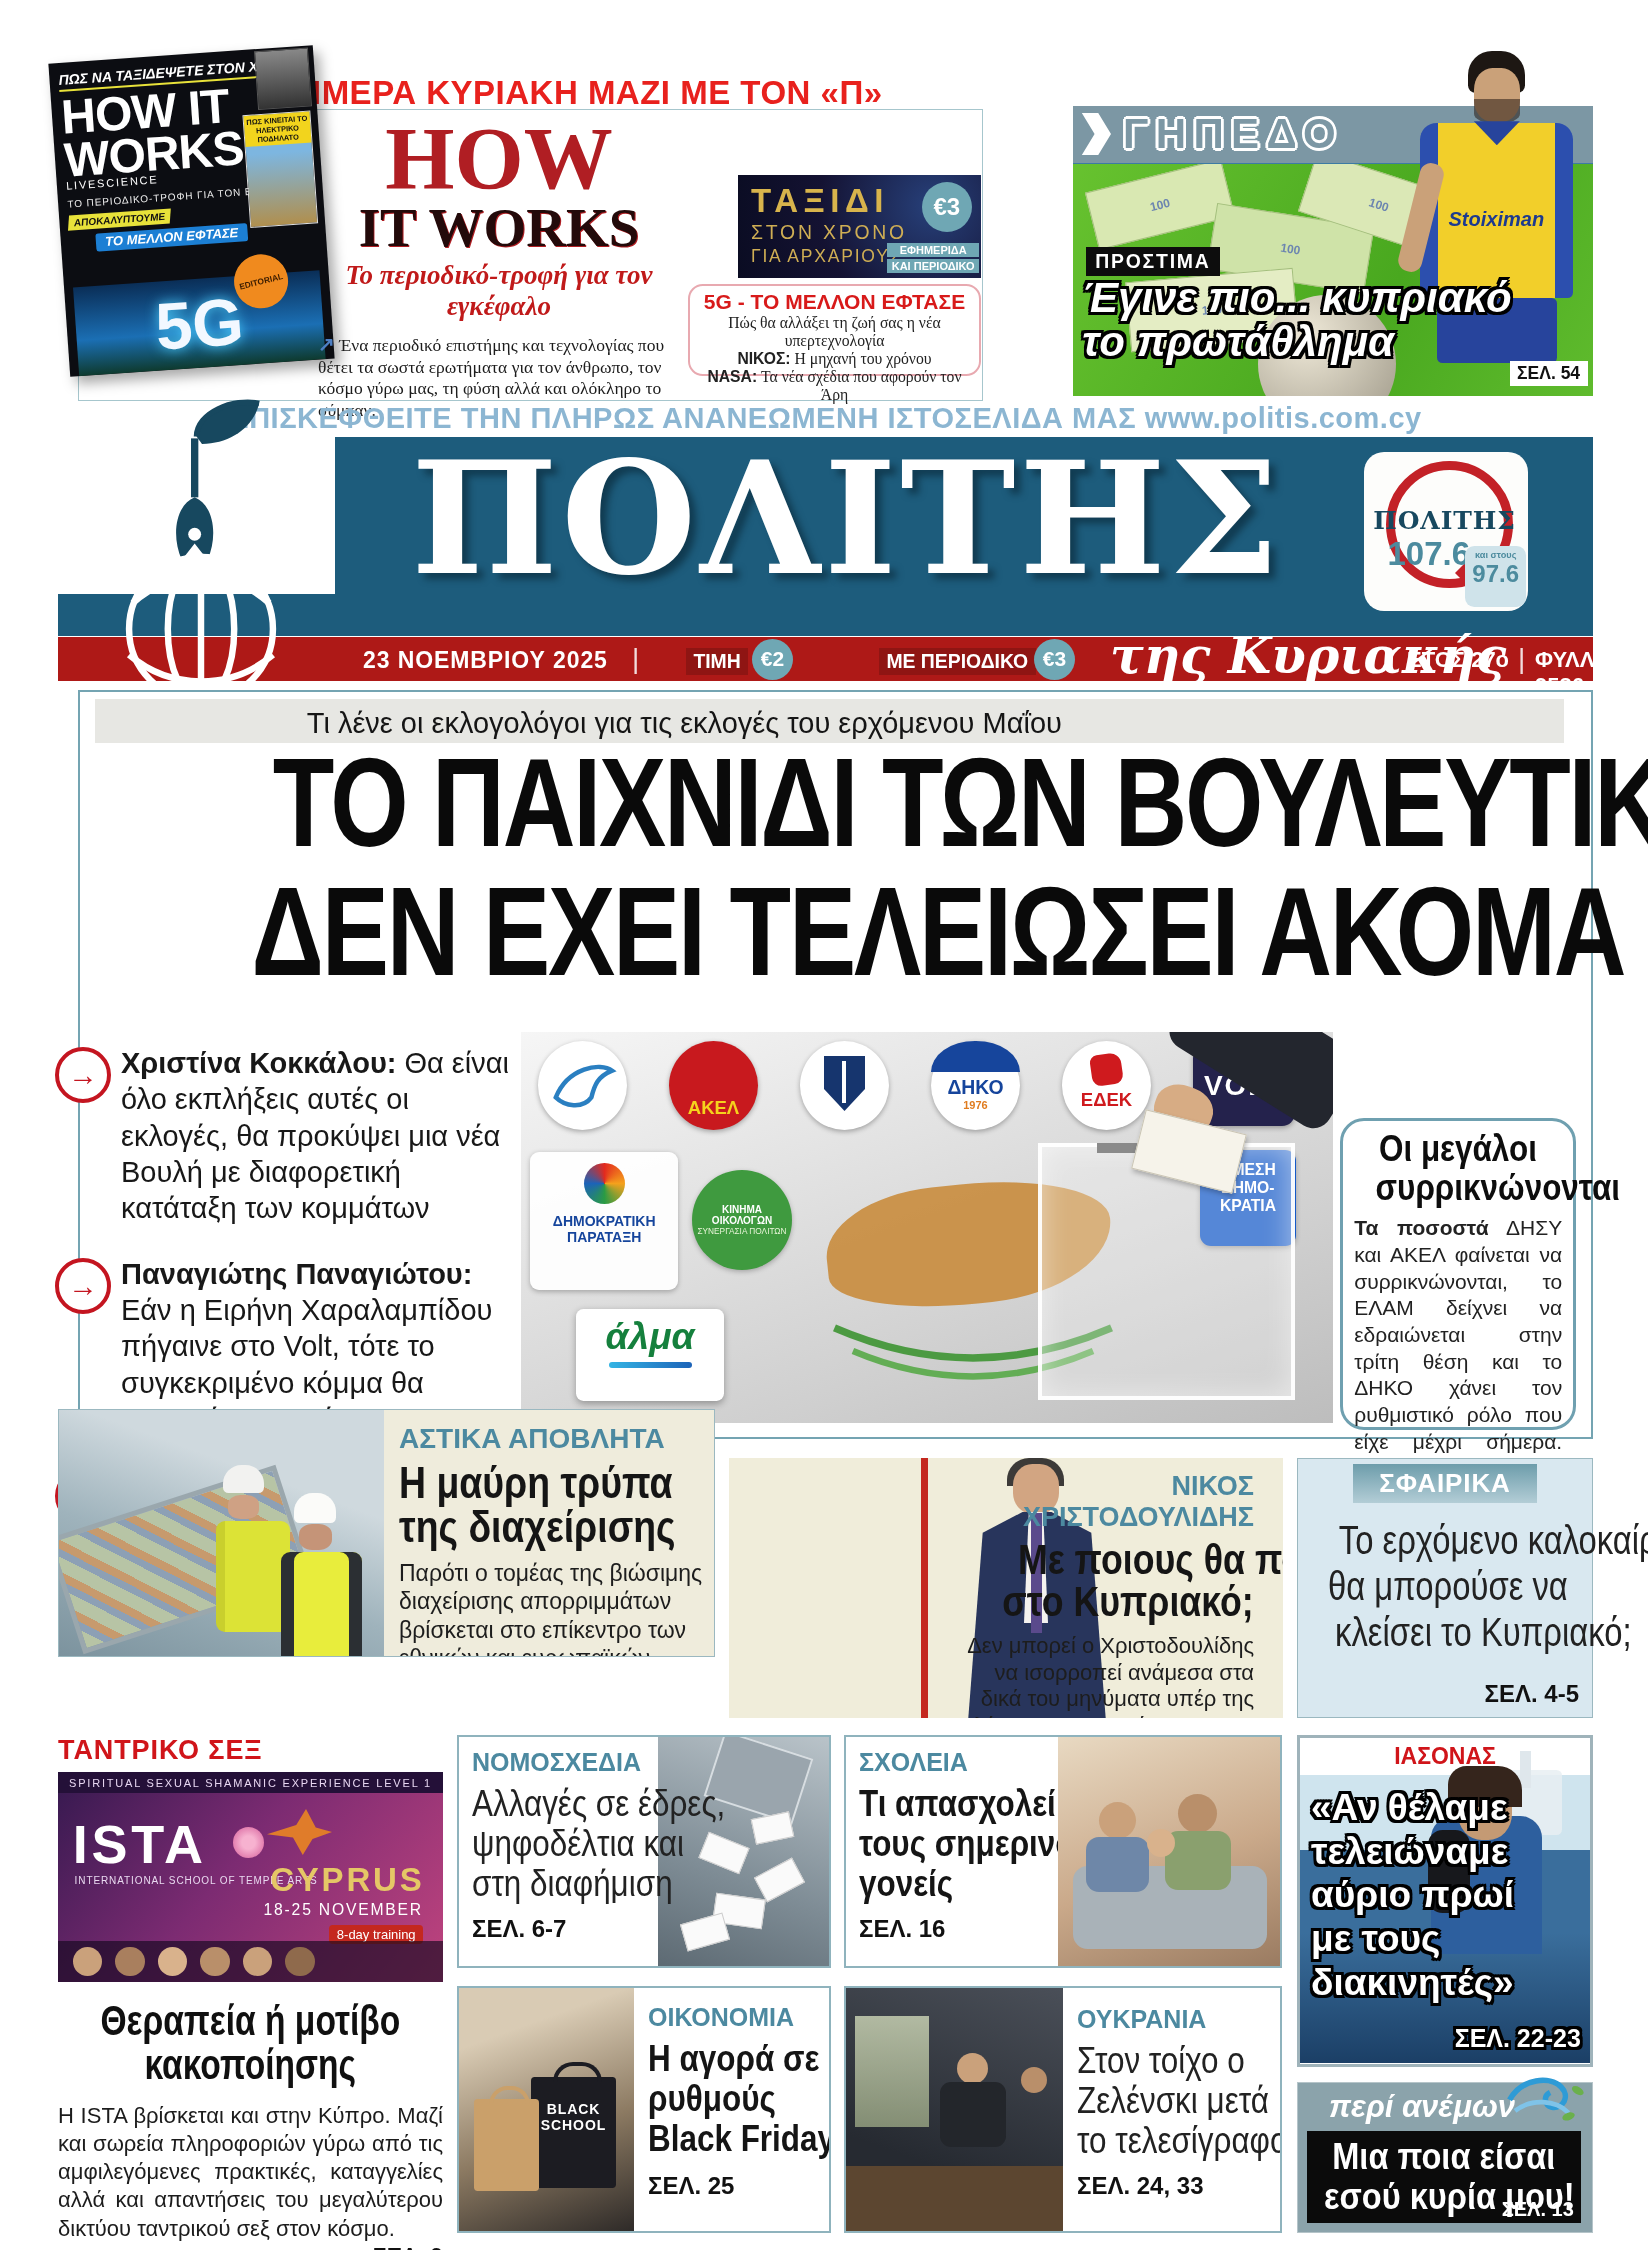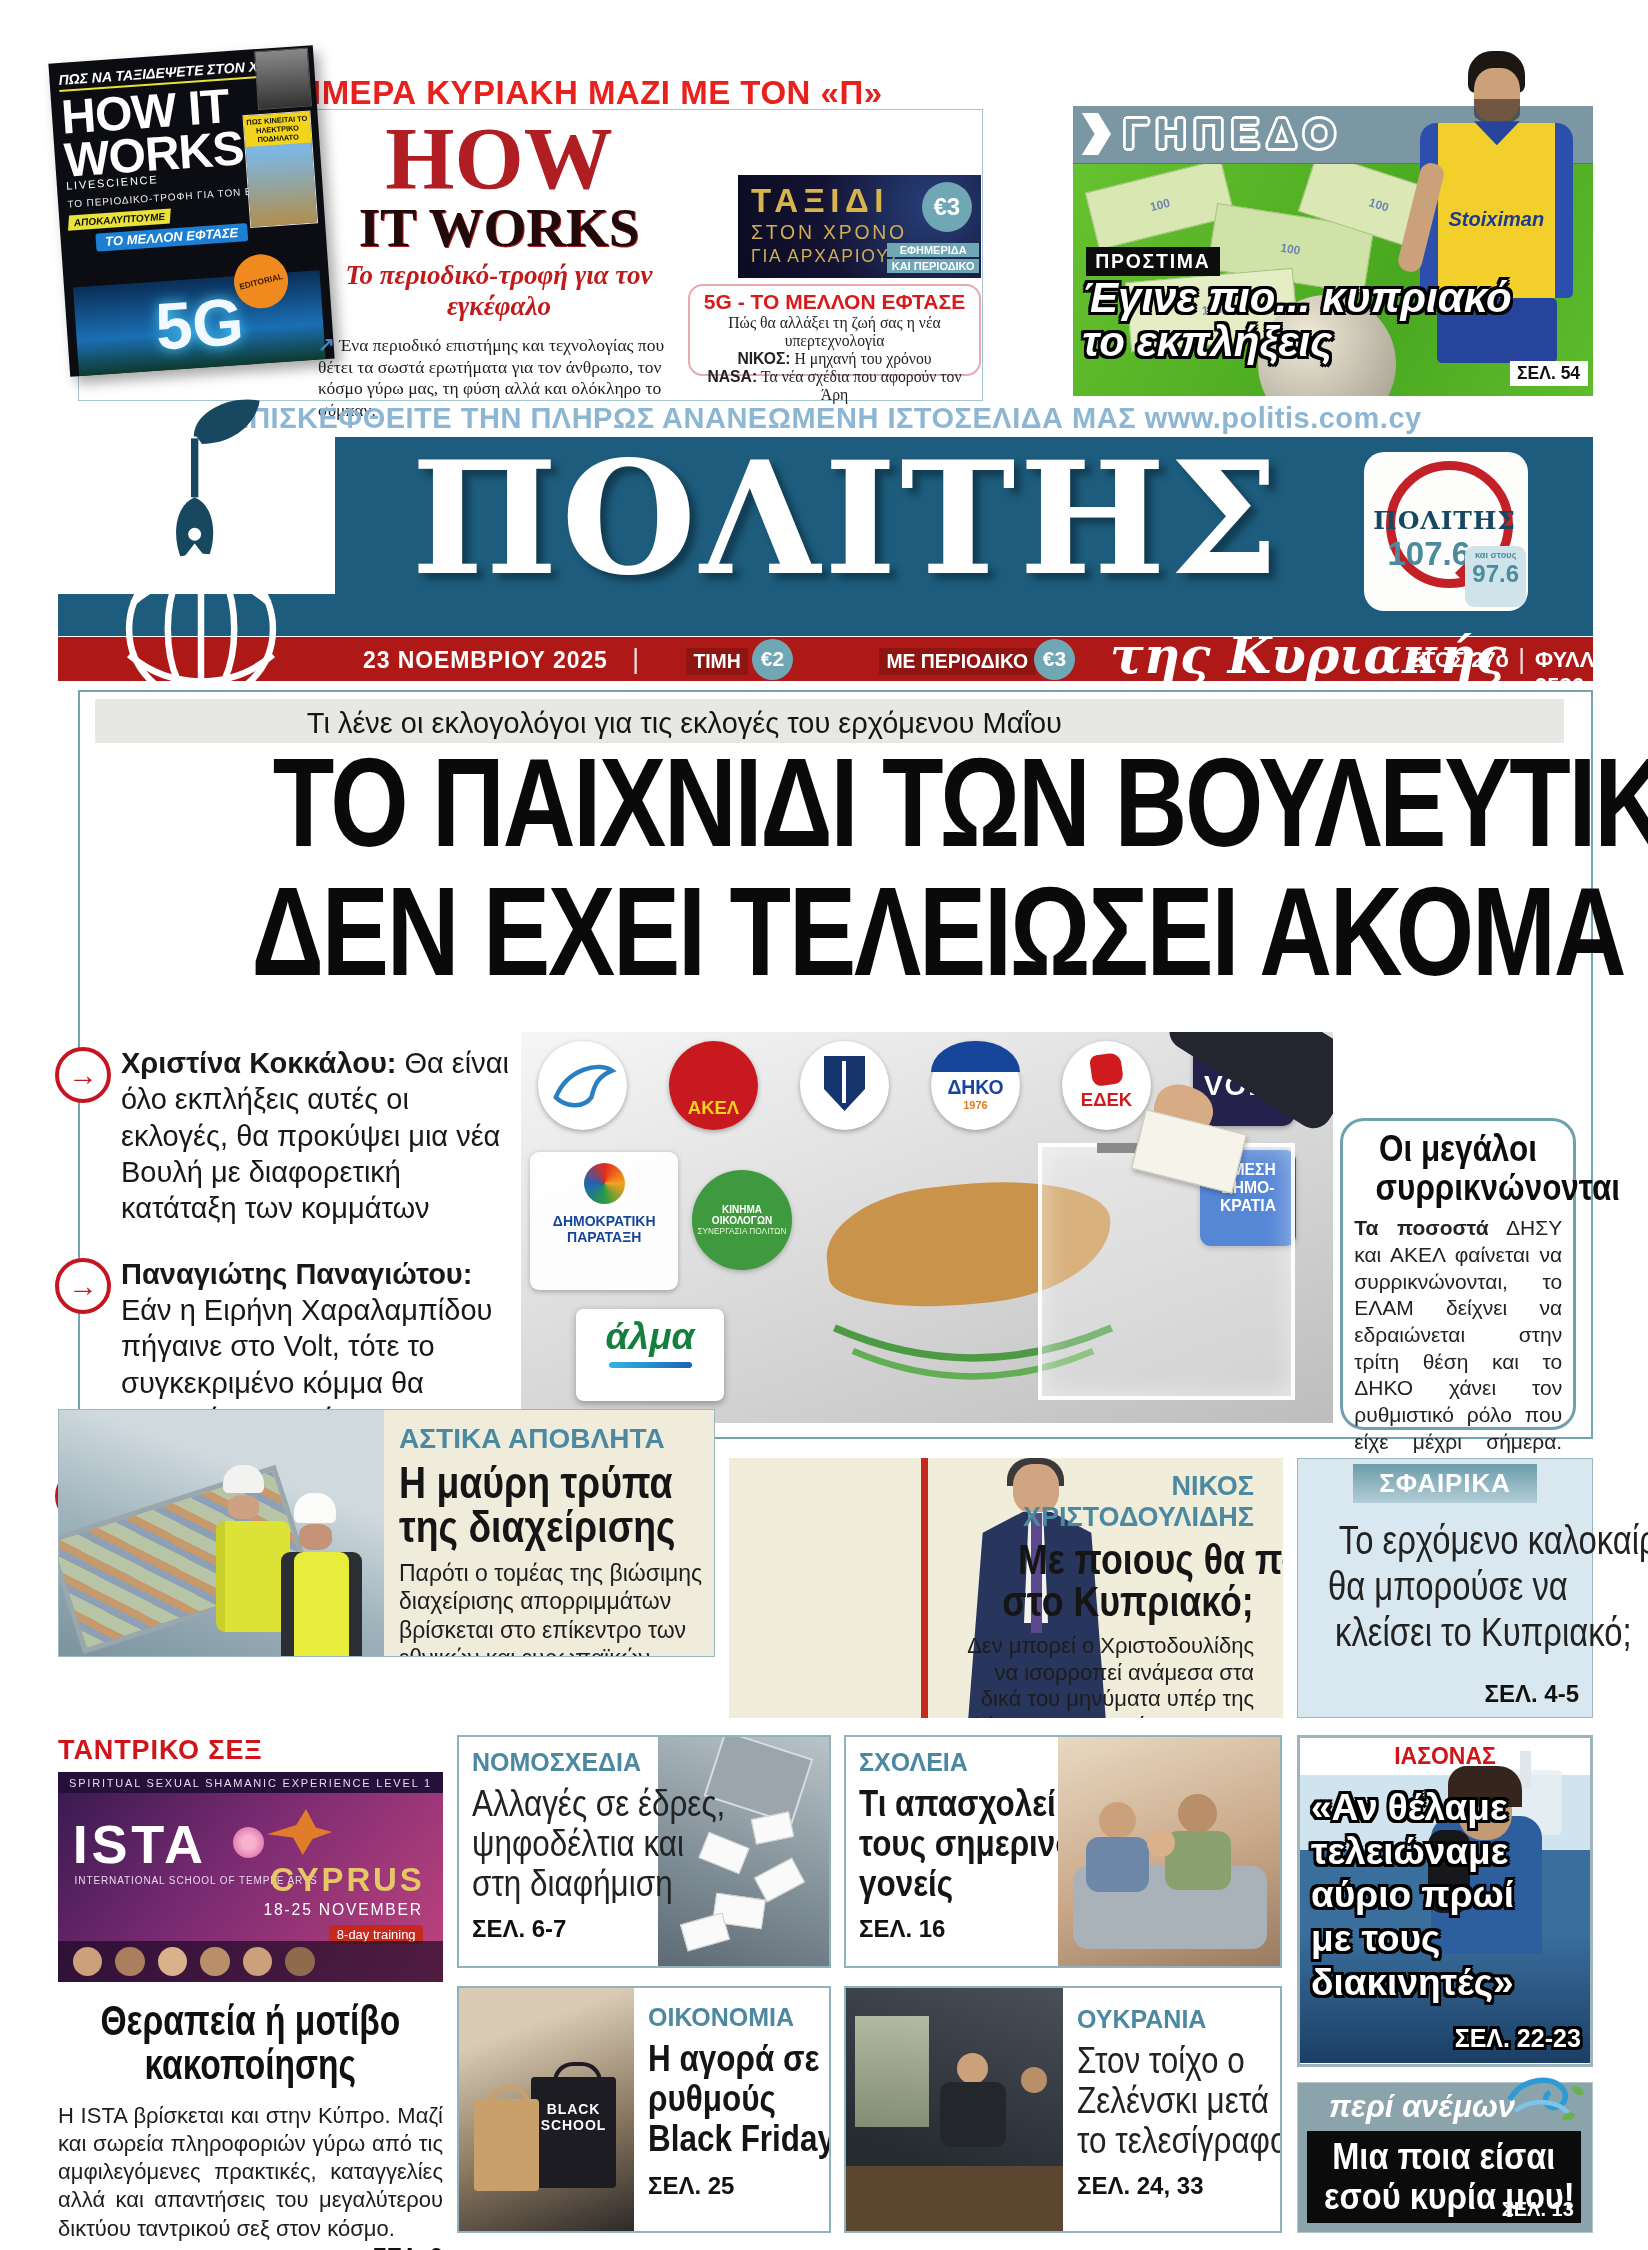--- a/index.html
+++ b/index.html
@@ -118,21 +118,21 @@
       <div style="position:absolute;left:11px;top:72px;width:153px;height:175px;border-radius:16.6px 16.6px 5.5px 5.5px;background:linear-gradient(90deg,#2c4fae 12%,#f2cf2a 12%,#f2cf2a 88%,#2c4fae 88%);">
         <div style="position:absolute;left:54px;top:-1.8px;width:46px;height:24px;background:#27449c;clip-path:polygon(0 0,100% 0,50% 100%);"></div>
         <div class="b" style="position:absolute;left:0;right:0;top:85px;text-align:center;color:#1d3a8f;font-style:italic;font-size:20px;">Stoiximan</div>
       </div>
       <div style="position:absolute;left:28px;top:247px;width:120px;height:65px;background:#27449c;border-radius:5.5px;"></div>
       <div style="position:absolute;left:0;top:111px;width:24px;height:111px;background:#caa179;border-radius:11px;transform:rotate(14deg);"></div>
     </div>
     <div style="position:absolute;left:13px;top:196px;background:#0d0d0d;color:#fff;font-weight:bold;font-size:19.4px;letter-spacing:1.8px;padding:2.8px 9.2px;">ΠΡΟΣΤΙΜΑ</div>
     <div style="position:absolute;left:9.2px;top:225px;line-height:1.05;">
       <div class="outl-b b" style="font-size:42px;font-style:italic;">Έγινε πιο... κυπριακό</div>
-      <div class="outl-b b" style="font-size:42px;font-style:italic;">το εκπλήξεις</div>
+      <div class="outl-b b" style="font-size:42px;font-style:italic;">το πρωτάθλημα</div>
     </div>
     <div class="b" style="position:absolute;right:5.5px;bottom:9.2px;background:#fff;color:#111;font-size:17.5px;padding:1.8px 7.4px;">ΣΕΛ. 54</div>
   </div>
 
   <div class="abs ctr b" style="left:58px;top:402px;width:1535px;font-size:29px;color:#8cb6d2;letter-spacing:0.5px;">ΕΠΙΣΚΕΦΘΕΙΤΕ ΤΗΝ ΠΛΗΡΩΣ ΑΝΑΝΕΩΜΕΝΗ ΙΣΤΟΣΕΛΙΔΑ ΜΑΣ www.politis.com.cy</div>
 
   <div class="abs" style="left:58px;top:437px;width:1535px;height:199px;background:#1d5c7c;">
     <div style="position:absolute;left:0;top:0;width:277px;height:157px;background:#fff;"></div>
     <svg width="277" height="199" viewBox="0 0 300 216" style="position:absolute;left:0;top:-41px;">
       <path d="M150 44 C150 18 190 2 218 8 C212 34 186 52 156 52 Z" fill="#17485f"></path>

